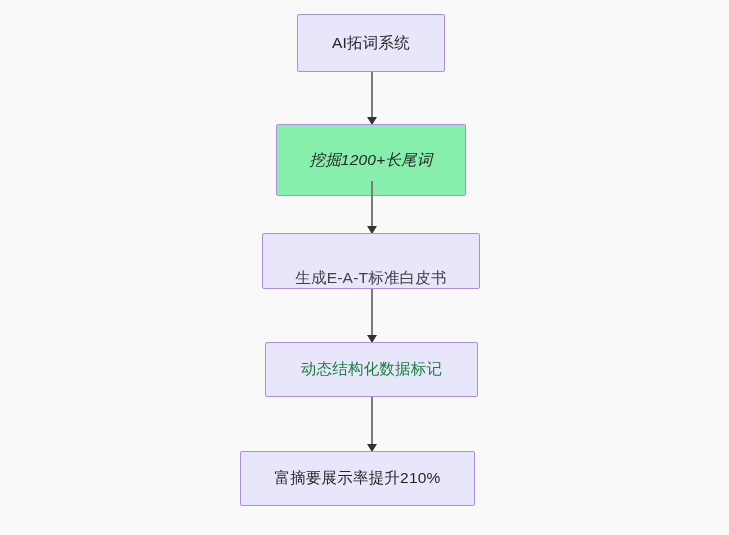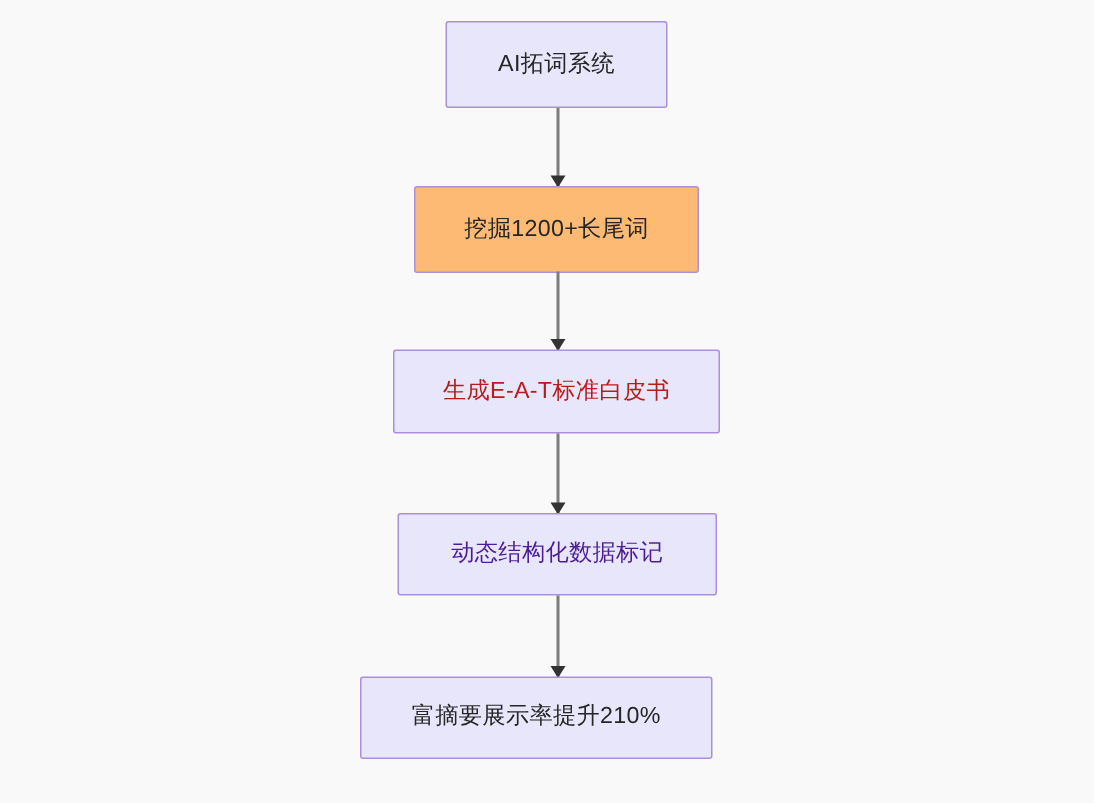--- a/index.html
+++ b/index.html
@@ -65,39 +65,39 @@
 
   <div class="node" style="left: 297px; top: 14px; width: 148px; height: 58px; background: rgb(232, 230, 251); border-color: rgb(171, 142, 222); color: rgb(38, 38, 38);">
     <span class="node-label">AI拓词系统</span>
   </div>
 
   <div class="edge" style="left: 371px; top: 72px; width: 2px; height: 52px;">
     <div class="edge-line" style="height: 52px; background: rgb(124, 124, 124);"></div>
     <div class="edge-arrow" style="border-top-color: rgb(51, 51, 51);"></div>
   </div>
 
-  <div class="node" style="left: 276px; top: 124px; width: 190px; height: 58px; background: #fdba74; border-color: rgb(171, 142, 222); color: rgb(38, 38, 38);">
+  <div class="node" style="left: 276px; top: 124px; width: 190px; height: 72px; background: #86efac; border-color: rgb(171, 142, 222); color: rgb(38, 38, 38); font-style: italic;">
     <span class="node-label">挖掘1200+长尾词</span>
   </div>
 
   <div class="edge" style="left: 371px; top: 181px; width: 2px; height: 52px;">
     <div class="edge-line" style="height: 52px; background: rgb(124, 124, 124);"></div>
     <div class="edge-arrow" style="border-top-color: rgb(51, 51, 51);"></div>
   </div>
 
-  <div class="node" style="left: 262px; top: 233px; width: 218px; height: 56px; background: rgb(232, 230, 251); border-color: rgb(171, 142, 222); color: #b91c1c;">
+  <div class="node" style="left: 262px; top: 233px; width: 218px; height: 56px; background: rgb(232, 230, 251); border-color: rgb(171, 142, 222); color: #404040; align-items: flex-end;">
     <span class="node-label">生成E-A-T标准白皮书</span>
   </div>
 
   <div class="edge" style="left: 371px; top: 289px; width: 2px; height: 53px;">
     <div class="edge-line" style="height: 53px; background: rgb(124, 124, 124);"></div>
     <div class="edge-arrow" style="border-top-color: rgb(51, 51, 51);"></div>
   </div>
 
-  <div class="node" style="left: 265px; top: 342px; width: 213px; height: 55px; background: rgb(232, 230, 251); border-color: rgb(171, 142, 222); color: #4c1d95;">
+  <div class="node" style="left: 265px; top: 342px; width: 213px; height: 55px; background: rgb(232, 230, 251); border-color: rgb(171, 142, 222); color: #15803d;">
     <span class="node-label">动态结构化数据标记</span>
   </div>
 
   <div class="edge" style="left: 371px; top: 397px; width: 2px; height: 54px;">
     <div class="edge-line" style="height: 54px; background: rgb(124, 124, 124);"></div>
     <div class="edge-arrow" style="border-top-color: rgb(51, 51, 51);"></div>
   </div>
 
   <div class="node" style="left: 240px; top: 451px; width: 235px; height: 55px; background: rgb(232, 230, 251); border-color: rgb(171, 142, 222); color: rgb(38, 38, 38);">
     <span class="node-label">富摘要展示率提升210%</span>

